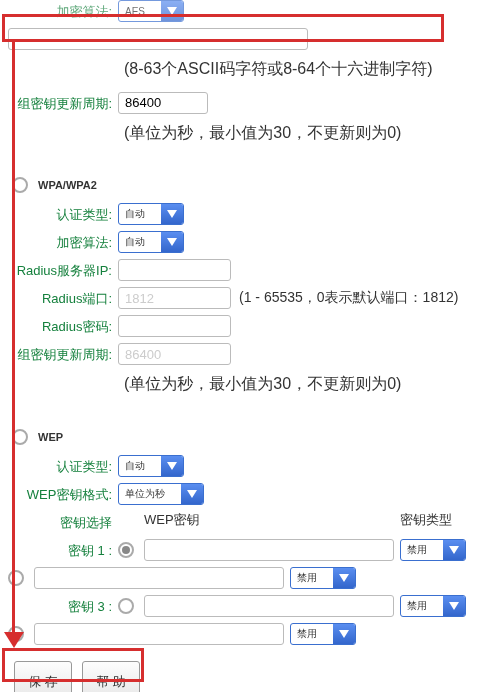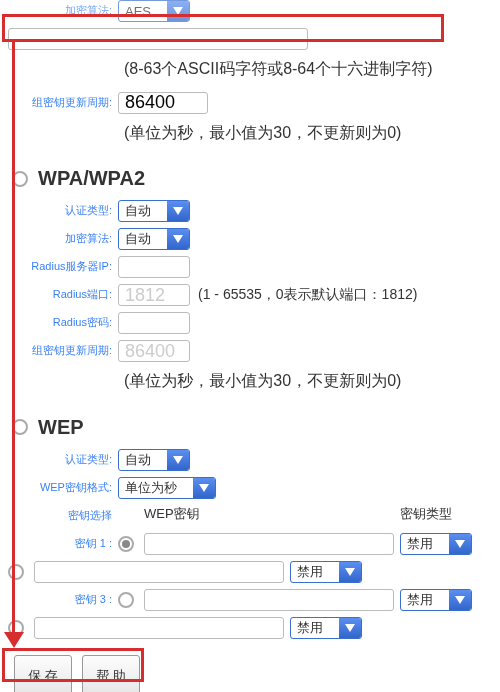--- a/index.html
+++ b/index.html
@@ -12,62 +12,62 @@
     width: 500px;
     position: relative;
   }
   .page { padding: 0 8px 60px 8px; position: relative; }
   .row { display: flex; align-items: flex-start; margin-bottom: 4px; min-height: 24px; }
   .label {
     width: 110px;
     text-align: right;
     padding-right: 6px;
     padding-top: 3px;
-    font-size: 11px;
-    color: #3b82f6;
+    font-size: 13px;
+    color: #15803d;
   }
   .field { flex: 1; display: flex; align-items: center; flex-wrap: wrap; }
   .hint {
     color: #333;
     font-size: 16px;
     padding-left: 116px;
     line-height: 1.6;
     margin-bottom: 10px;
   }
   .hint-inline {
     color: #333;
     font-size: 14px;
     margin-left: 8px;
   }
   input[type="text"] {
     height: 22px;
     border: 1px solid #bbb;
     border-radius: 3px;
     padding: 0 6px;
-    font-size: 18px;
+    font-size: 13px;
     background: #fff;
   }
   .wide-input { width: 300px; }
   .mid-input { width: 90px; }
-  .sm-input { width: 72px; }
+  .sm-input { width: 113px; }
   .key-input { width: 250px; }
   .select-wrap {
     display: inline-flex;
     align-items: stretch;
     height: 22px;
     border: 1px solid #3a6fcf;
     border-radius: 3px;
     overflow: hidden;
     background: #fff;
   }
   .select-wrap .sel-text {
     padding: 0 16px 0 6px;
     display: flex;
     align-items: center;
-    font-size: 13px;
+    font-size: 10px;
     color: #333;
     min-width: 40px;
   }
   .select-wrap .sel-btn {
     width: 22px;
     background: linear-gradient(#5a8ef0, #3366cc);
     display: flex;
     align-items: center;
     justify-content: center;
   }
@@ -85,23 +85,23 @@
     content: "";
     position: absolute;
     left: 2px; top: 2px;
     width: 8px; height: 8px;
     border-radius: 50%;
     background: #888;
   }
   .section-head {
     display: flex;
     align-items: center;
-    font-size: 20px;
+    font-size: 11px;
     font-weight: bold;
-    margin: 22px 0 10px 4px;
+    margin: 32px 0 10px 4px;
   }
   .section-head .radio { margin-right: 10px; }
   .wep-row .field { align-items: center; }
   .wep-row .rad-col { width: 26px; display: flex; align-items: center; justify-content: flex-start; }
   .wep-row .inp-col { width: 256px; }
   .wep-row .type-col { }
   .red-box {
     position: absolute;
     border: 3px solid #d62e2e;
     pointer-events: none;

